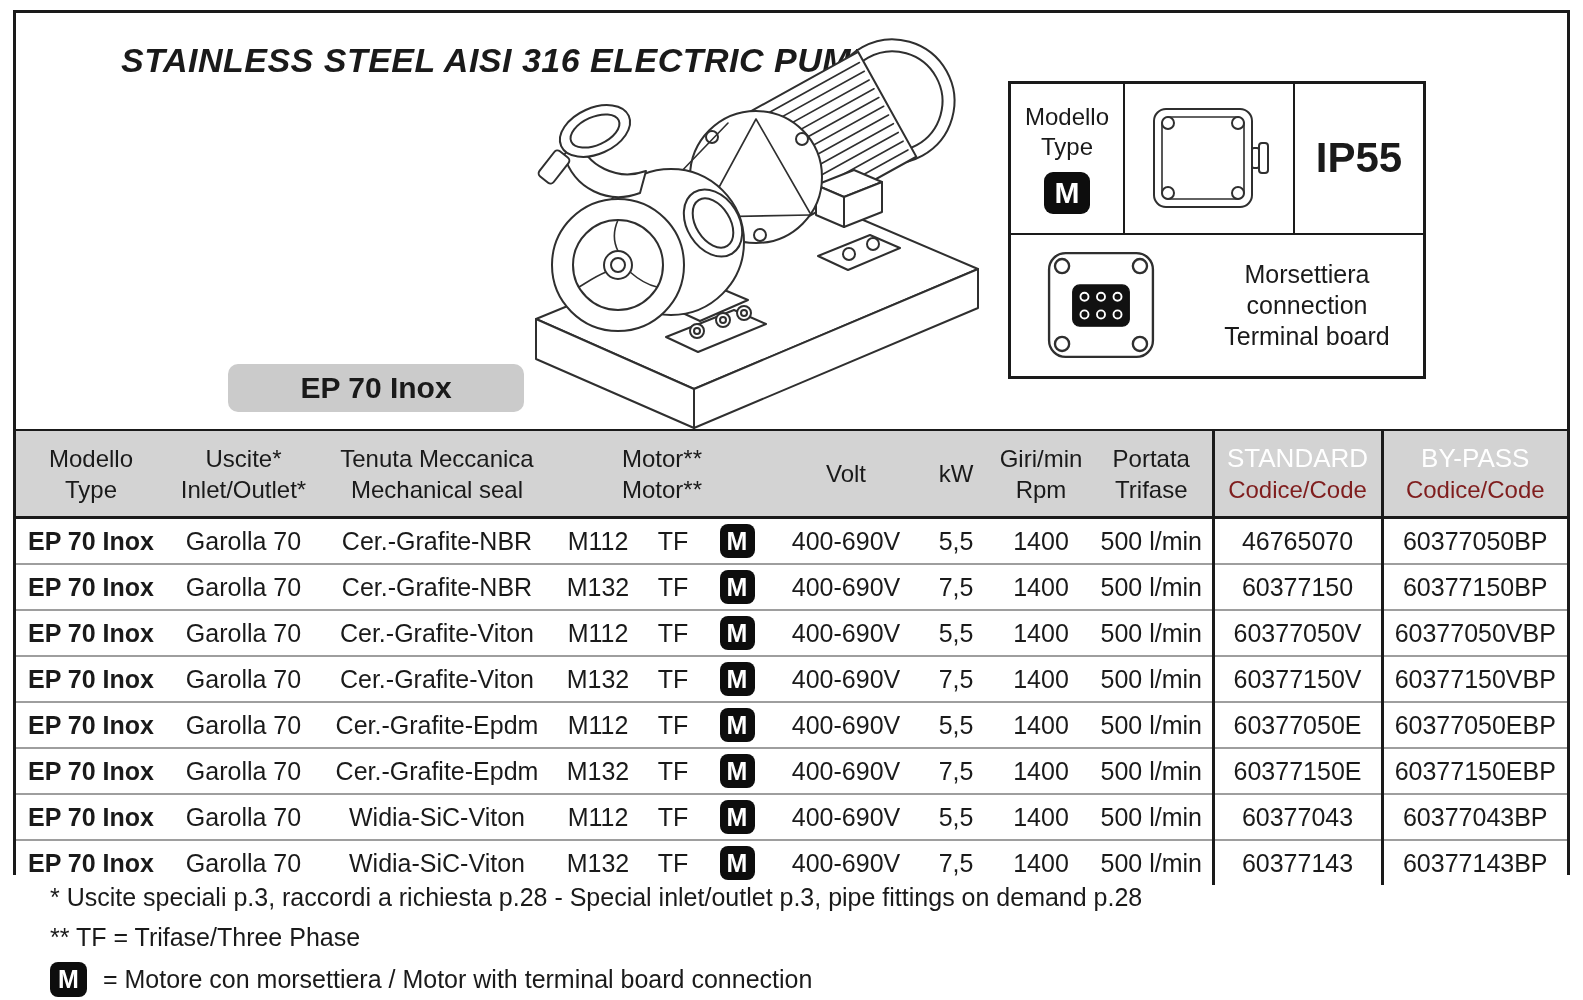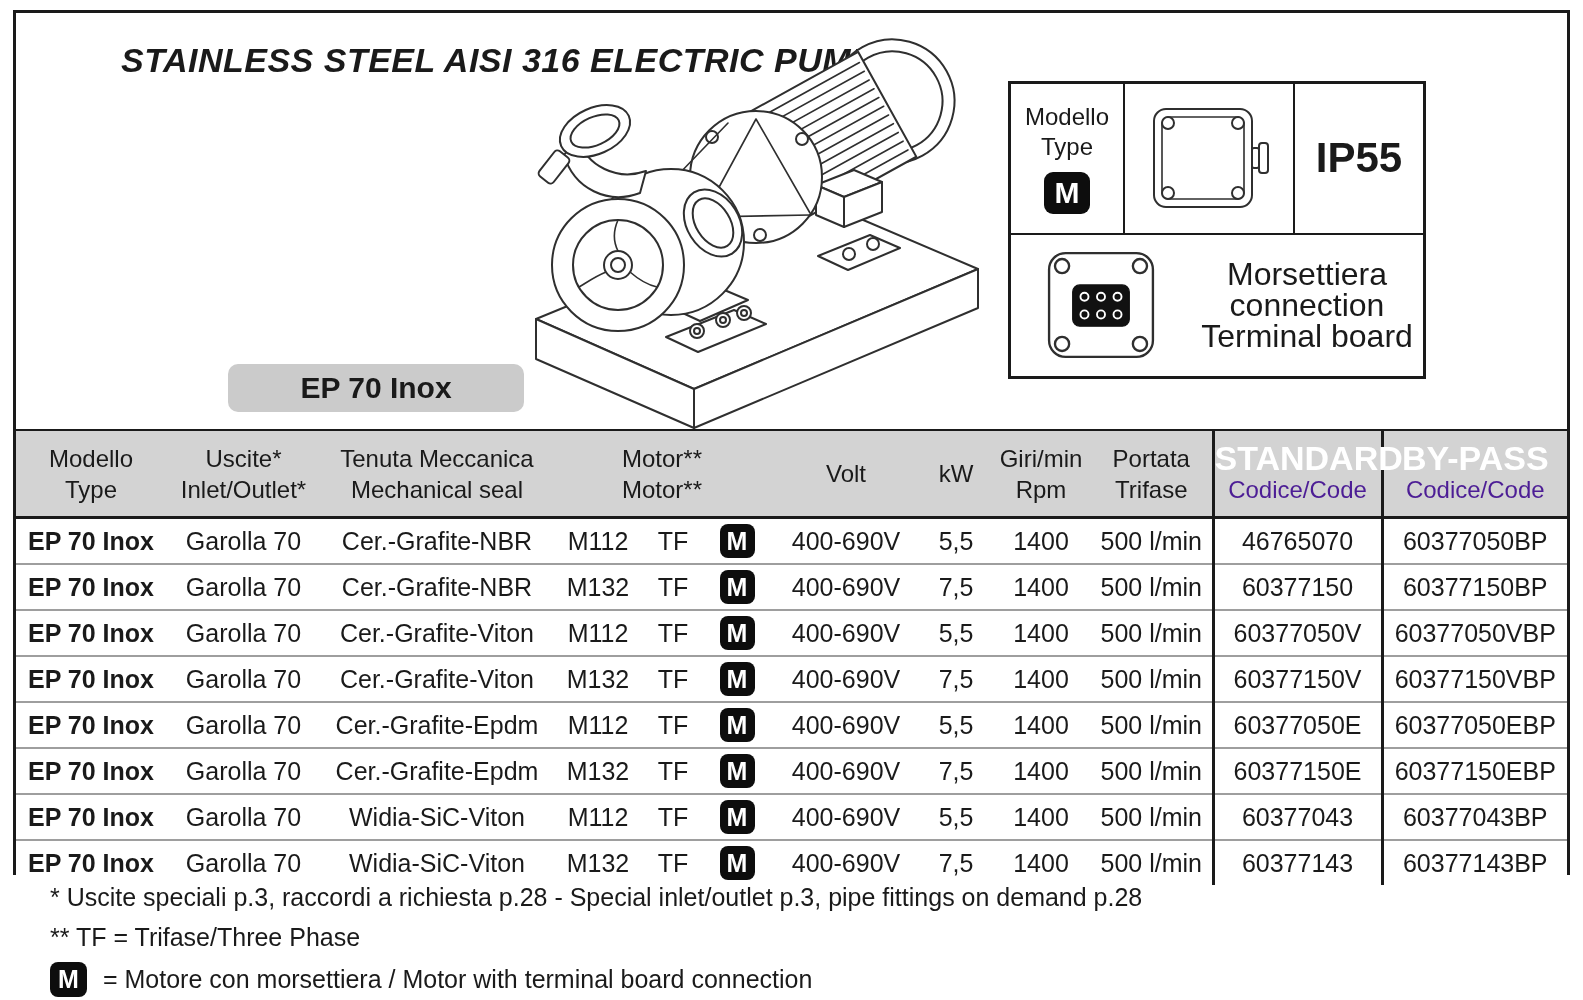--- a/index.html
+++ b/index.html
@@ -22,21 +22,21 @@
   .info-box{
     position:absolute;left:992px;top:68px;width:418px;height:298px;
     border:3px solid #1a1a1a;box-sizing:border-box;display:flex;flex-direction:column;background:#fff;
   }
   .info-row1{flex:1.05;display:flex;border-bottom:2px solid #1a1a1a;min-height:0;}
   .info-row2{flex:1;display:flex;align-items:center;min-height:0;}
   .cell-modello{width:112px;border-right:2px solid #1a1a1a;display:flex;flex-direction:column;
     align-items:center;justify-content:center;font-size:24px;line-height:30px;}
   .cell-boxicon{width:168px;border-right:2px solid #1a1a1a;display:flex;align-items:center;justify-content:center;}
   .cell-ip{flex:1;display:flex;align-items:center;justify-content:center;font-size:42px;font-weight:bold;}
-  .term-caption{flex:1;text-align:center;font-size:32px;line-height:31px;}
+  .term-caption{flex:1;text-align:center;font-size:25px;line-height:31px;}
   .term-icon-wrap{width:180px;display:flex;align-items:center;justify-content:center;}
   
   .model-label{
     position:absolute;left:212px;top:351px;width:296px;height:48px;
     background:#cbcbcb;border-radius:10px;display:flex;align-items:center;justify-content:center;
     font-size:30px;font-weight:bold;
   }
   
   .m-badge{display:inline-flex;align-items:center;justify-content:center;
     background:#0d0d0d;color:#fff;font-weight:bold;border-radius:8px;}
@@ -45,22 +45,22 @@
   .m-badge-ft{width:37px;height:35px;font-size:25px;margin-right:16px;vertical-align:middle;}
   
   table.spec{border-collapse:collapse;width:100%;table-layout:fixed;}
   table.spec th{
     background:#d3d3d3;font-weight:normal;font-size:24px;line-height:31px;
     text-align:center;vertical-align:middle;height:85px;
     border-top:2px solid #1a1a1a;border-bottom:3px solid #1a1a1a;padding:0;
   }
   th.hdr-left{text-align:left;padding-left:14px;}
   th.hdr-dark{background:#6e6e6e;color:#ffffff;}
-  th.hdr-dark .l1{font-weight:bold;font-size:34px;}
-  th.hdr-dark .l2{color:#4c1d95;}
+  th.hdr-dark .l1{font-weight:normal;font-size:26px;}
+  th.hdr-dark .l2{color:#7f1d1d;}
   th.hdr-standard, td.col-standard{border-left:3px solid #1a1a1a;}
   th.hdr-bypass,  td.col-bypass{border-left:3px solid #1a1a1a;}
   table.spec td{
     height:44px;text-align:center;font-size:25px;white-space:nowrap;
     border-top:2px solid #9e9e9e;padding:0;background:#fff;
   }
   table.spec tbody tr:first-child td{border-top:none;}
   td.col-model{font-weight:bold;text-align:left;padding-left:26px;}
   
   .footnotes{position:absolute;left:10px;top:882px;width:1560px;font-size:25px;}

